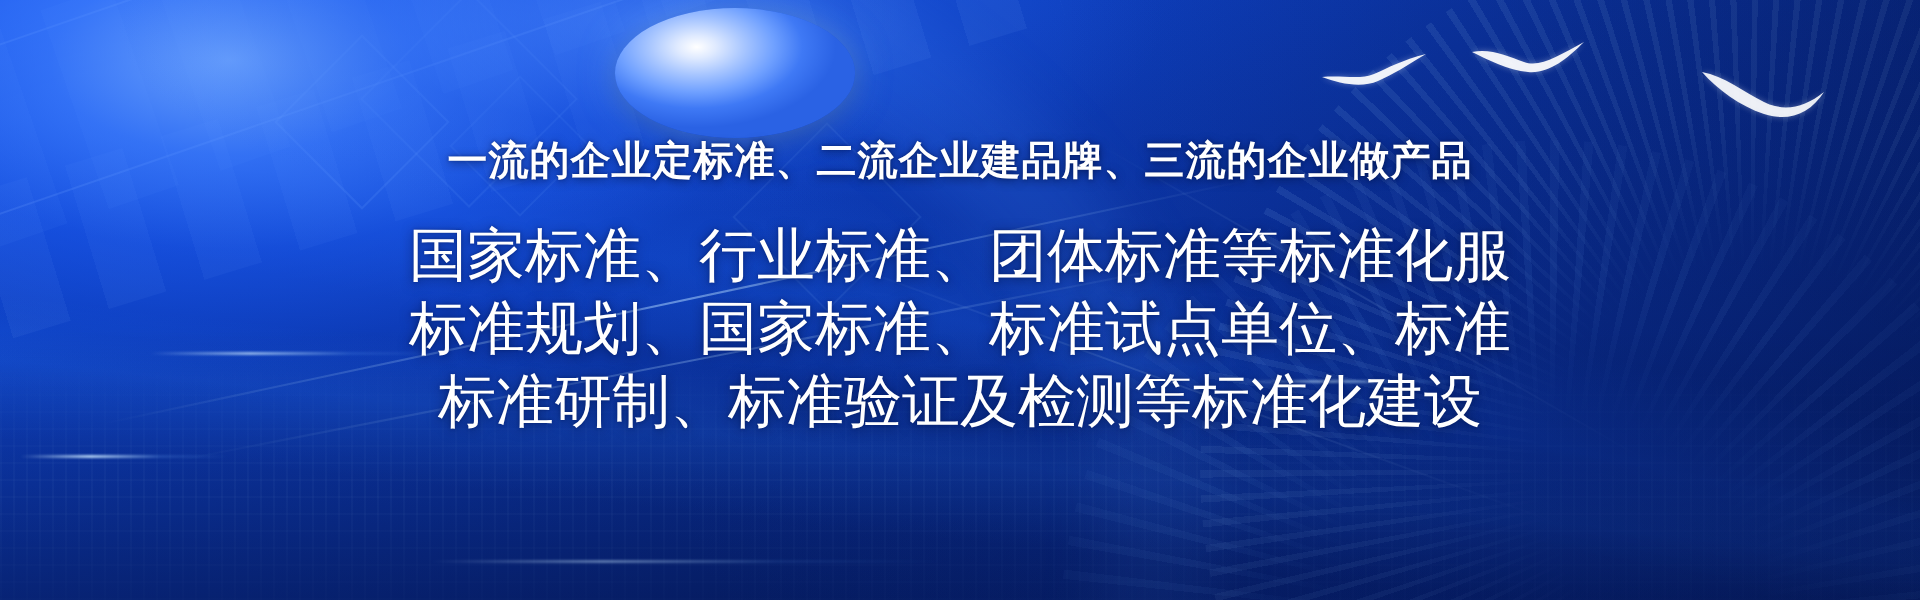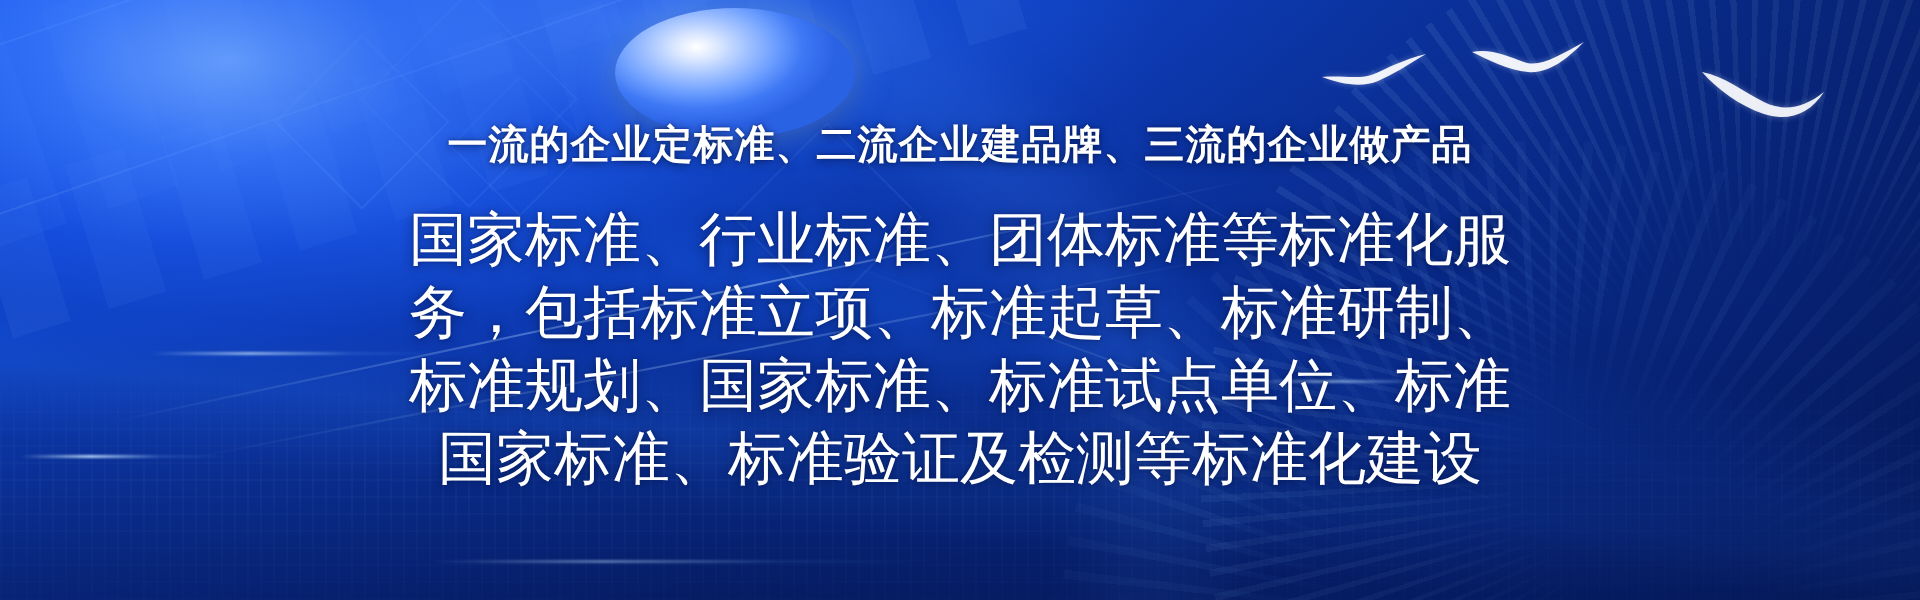--- a/index.html
+++ b/index.html
@@ -200,21 +200,21 @@
   }
 
   
   .gull { position: absolute; }
   .gull svg { display: block; filter: drop-shadow(0 0 3px rgba(255,255,255,0.35)); }
 
   
   .text-wrap {
     position: absolute;
     left: 0; right: 0;
-    top: 0;
+    top: 16px;
     text-align: center;
     color: #ffffff;
   }
   .headline {
     margin: 0;
     padding-top: 122px;
     font-size: 40px;
     font-weight: 700;
     letter-spacing: 1px;
     line-height: 1.1;
@@ -286,19 +286,18 @@
     <svg width="130" height="60" viewBox="0 0 130 60" aria-hidden="true">
       <path d="M4 10 C26 14 46 30 66 40 C86 50 106 46 126 30 C112 52 90 60 66 52 C42 44 20 28 4 10 Z" fill="#ffffff" opacity="0.9"></path>
     </svg>
   </div>
 
   <div class="text-wrap">
     <h1 class="headline">一流的企业定标准、二流企业建品牌、三流的企业做产品</h1>
 
     <div class="body-block">
       <span class="body-line">国家标准、行业标准、团体标准等标准化服</span>
-      <span class="body-line">务，包括标准立项、标准起草、标准研制、</span>
       <span class="body-line">标准规划、国家标准、标准试点单位、标准</span>
-      <span class="body-line">国家标准、标准验证及检测等标准化建设</span>
+      <span class="body-line">标准研制、标准验证及检测等标准化建设</span>
     </div>
   </div>
 
 </div>
 
 </body></html>

